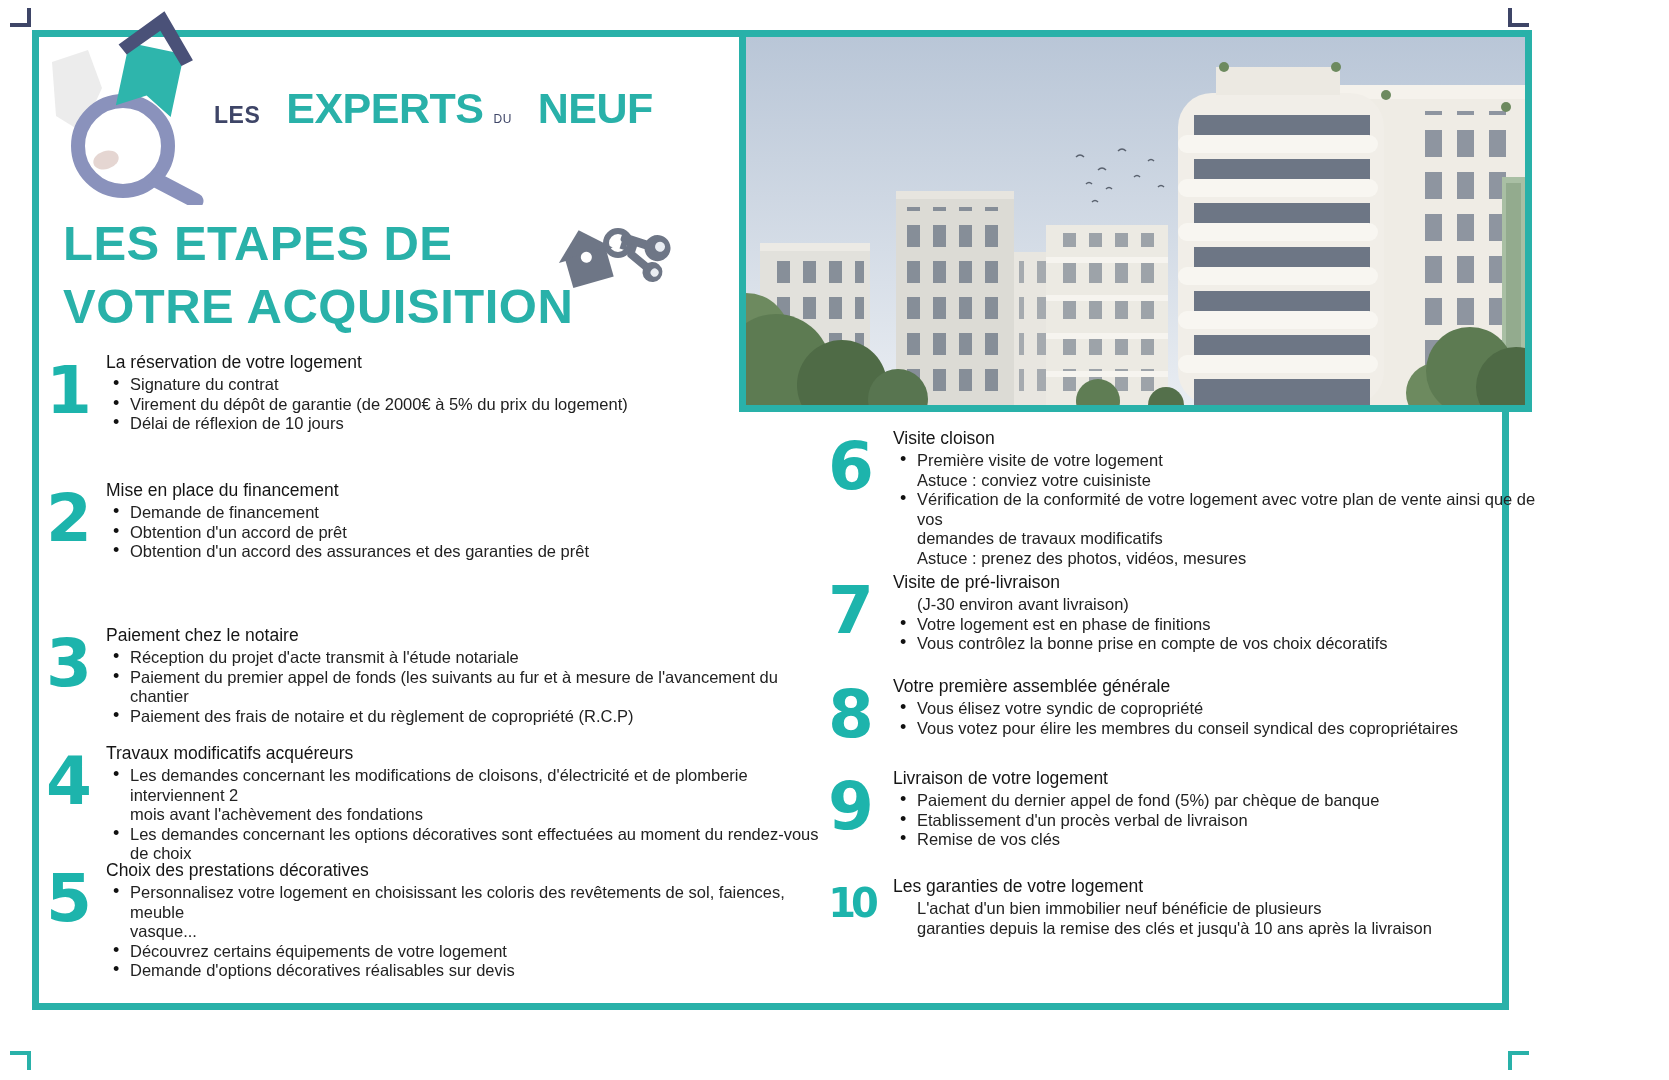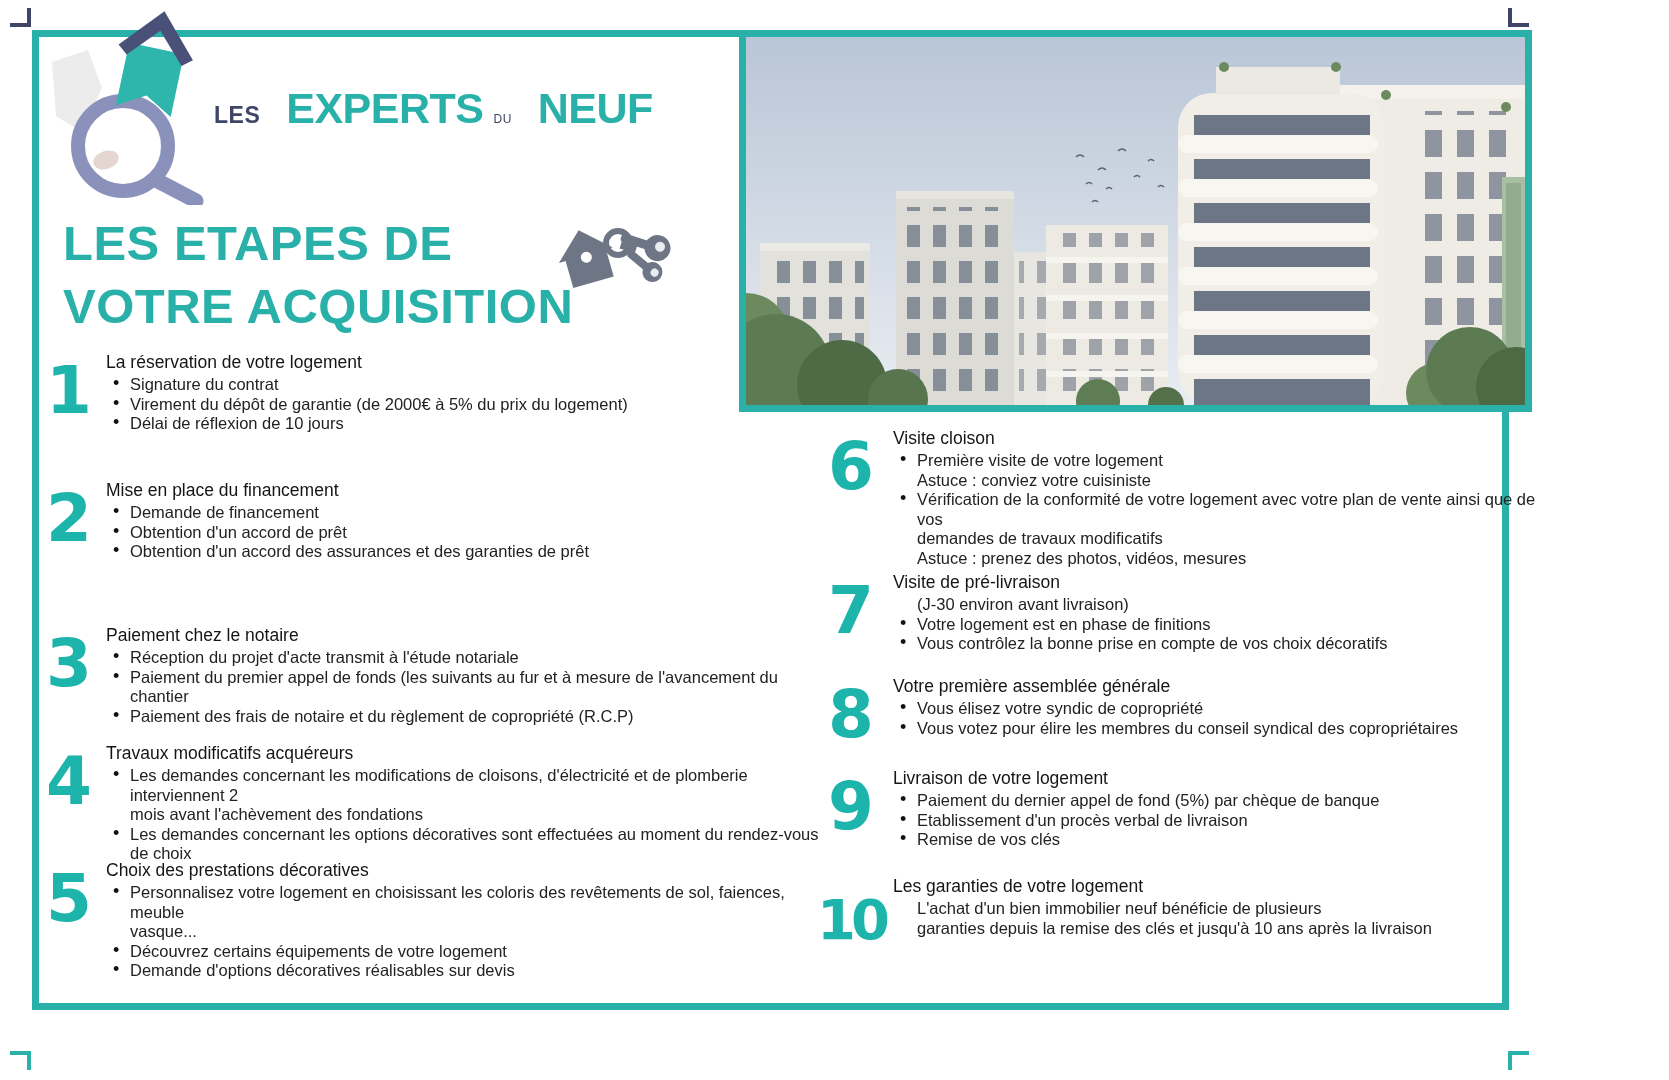--- a/index.html
+++ b/index.html
@@ -32,21 +32,21 @@
   .photo svg{display:block;}
   
   .col{position:absolute;top:0;height:100%;z-index:2;}
   #col-left{left:46px;width:790px;}
   #col-right{left:815px;width:740px;}
   .step{position:absolute;left:0;display:flex;align-items:flex-start;}
   .num{flex:none;color:#1db4ac;font-family:"DejaVu Sans",sans-serif;font-weight:800;
     font-size:66px;line-height:1;margin-top:6px;}
   #col-left .num{width:56px;}
   #col-right .num{width:72px;text-align:center;}
-  .num.two{font-size:56px;letter-spacing:-5px;margin-top:16px;}
+  .num.two{font-size:40px;letter-spacing:-5px;margin-top:7px;}
   .body{padding-left:4px;}
   #col-right .body{padding-left:6px;}
   .step-title{font-weight:400;font-size:17.5px;line-height:20px;color:#151515;margin-bottom:3px;}
   .items{margin:0;padding:0;}
   .item{position:relative;padding-left:24px;font-size:16.5px;line-height:19.6px;color:#222;}
   .item.b::before{content:"\2022";position:absolute;left:7px;top:-1px;font-size:18px;color:#111;}
   .item .line{display:block;}
 </style>
 </head>
 <body>

